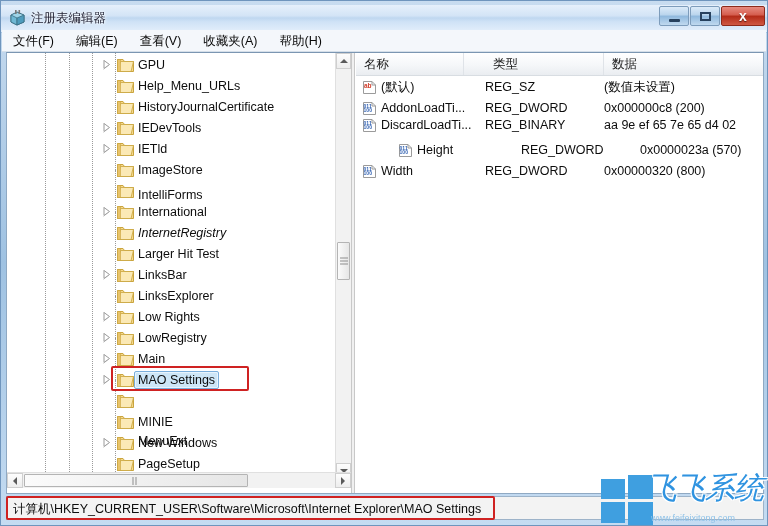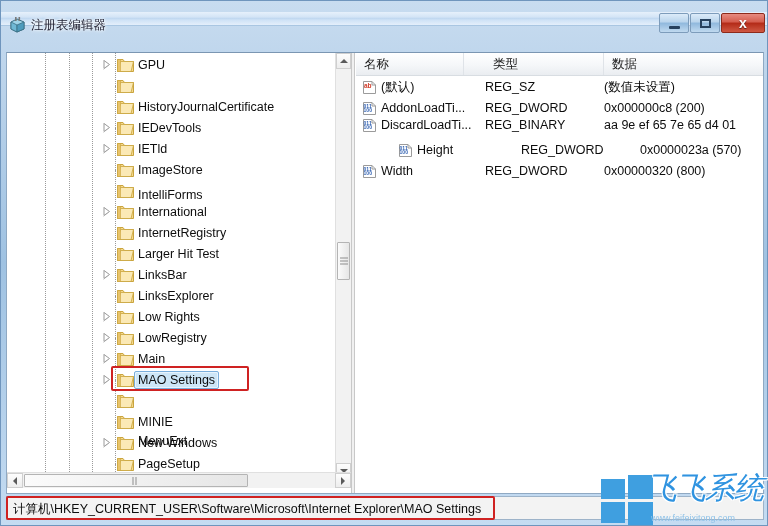--- a/index.html
+++ b/index.html
@@ -12,21 +12,21 @@
 
   
   #window {
     position: absolute; left: 0; top: 0; width: 768px; height: 526px;
     background: linear-gradient(to bottom, #c8dcf0 0%, #b9d2ea 18%, #9fc2e2 50%, #c5dcf2 100%);
     border: 1px solid #6f95bd;
   }
 
   
   #titlebar {
-    position: absolute; left: 0; top: 11px; width: 766px; height: 14px;
+    position: absolute; left: 0; top: 4px; width: 766px; height: 28px;
     background: linear-gradient(to bottom,
        #e6f0fb 0%, #d3e4f6 40%, #bfd7f0 48%, #cfe2f6 62%, #e4effb 100%);
     border-bottom: 1px solid #a9c6e2;
   }
   #title-icon {
     position: absolute; left: 8px; top: 5px; width: 17px; height: 17px;
   }
   #title-text {
     position: absolute; left: 30px; top: 5px;
     font-size: 12.5px; color: #1c1c2e;
@@ -306,20 +306,27 @@
       <span class="glyph-min"></span>
     </div>
     <div class="winbtn" id="btn-max">
       <span class="glyph-max"></span>
     </div>
     <div class="winbtn" id="btn-close">
       <span class="glyph-close">x</span>
     </div>
   </div>
 
+  <div id="menubar">
+    <div class="menuitem">文件(F)</div>
+    <div class="menuitem">编辑(E)</div>
+    <div class="menuitem">查看(V)</div>
+    <div class="menuitem">收藏夹(A)</div>
+    <div class="menuitem">帮助(H)</div>
+  </div>
 
   <div id="client">
 
     <div id="tree-pane">
 
       <div id="tree-scroll-area">
         <div class="tree-indent-guides">
           <div class="guide" style="left:38px"></div>
           <div class="guide" style="left:62px"></div>
           <div class="guide" style="left:85px"></div>
@@ -340,20 +347,21 @@
 </svg></span>
               <span class="tree-label" style="left: 131px; top: 2px;">GPU</span>
             </div>
             <div class="tree-row" style="top: 23px;">
               <span class="tree-hline" style="left: 108px; top: 10px; width: 1px;"></span>
               <span class="folder" style="left: 110px; top: 2px;"><svg width="17" height="15" viewBox="0 0 17 15">
   <path d="M0.5 2.5 L6 2.5 L7.5 4.5 L16.5 4.5 L16.5 14.5 L0.5 14.5 Z" fill="#f6d98c" stroke="#c9a43e" stroke-width="1"></path>
   <path d="M3.5 4.5 L16.5 4.5 L14 14.5 L0.5 14.5 Z" fill="#fbe9b5" stroke="#c9a43e" stroke-width="0.8"></path>
   <path d="M0.5 2.5 L3.5 2.5 L3.5 14.5 L0.5 14.5 Z" fill="#e8c369" stroke="#c9a43e" stroke-width="0.6"></path>
 </svg></span>
+              <span class="tree-label" style="left: 131px; top: 2px;">Help_Menu_URLs</span>
             </div>
             <div class="tree-row" style="top: 44px;">
               <span class="tree-hline" style="left: 108px; top: 10px; width: 1px;"></span>
               <span class="folder" style="left: 110px; top: 2px;"><svg width="17" height="15" viewBox="0 0 17 15">
   <path d="M0.5 2.5 L6 2.5 L7.5 4.5 L16.5 4.5 L16.5 14.5 L0.5 14.5 Z" fill="#f6d98c" stroke="#c9a43e" stroke-width="1"></path>
   <path d="M3.5 4.5 L16.5 4.5 L14 14.5 L0.5 14.5 Z" fill="#fbe9b5" stroke="#c9a43e" stroke-width="0.8"></path>
   <path d="M0.5 2.5 L3.5 2.5 L3.5 14.5 L0.5 14.5 Z" fill="#e8c369" stroke="#c9a43e" stroke-width="0.6"></path>
 </svg></span>
               <span class="tree-label" style="left: 131px; top: 2px;">HistoryJournalCertificate</span>
             </div>
@@ -417,21 +425,21 @@
 </svg></span>
               <span class="tree-label" style="left: 131px; top: 2px;">International</span>
             </div>
             <div class="tree-row" style="top: 170px;">
               <span class="tree-hline" style="left: 108px; top: 10px; width: 1px;"></span>
               <span class="folder" style="left: 110px; top: 2px;"><svg width="17" height="15" viewBox="0 0 17 15">
   <path d="M0.5 2.5 L6 2.5 L7.5 4.5 L16.5 4.5 L16.5 14.5 L0.5 14.5 Z" fill="#f6d98c" stroke="#c9a43e" stroke-width="1"></path>
   <path d="M3.5 4.5 L16.5 4.5 L14 14.5 L0.5 14.5 Z" fill="#fbe9b5" stroke="#c9a43e" stroke-width="0.8"></path>
   <path d="M0.5 2.5 L3.5 2.5 L3.5 14.5 L0.5 14.5 Z" fill="#e8c369" stroke="#c9a43e" stroke-width="0.6"></path>
 </svg></span>
-              <span class="tree-label" style="left: 131px; top: 2px;">InternetRegistry</span>
+              <span class="tree-label" style="left: 131px; top: 2px; font-style: italic;">InternetRegistry</span>
             </div>
             <div class="tree-row" style="top: 191px;">
               <span class="tree-hline" style="left: 108px; top: 10px; width: 1px;"></span>
               <span class="folder" style="left: 110px; top: 2px;"><svg width="17" height="15" viewBox="0 0 17 15">
   <path d="M0.5 2.5 L6 2.5 L7.5 4.5 L16.5 4.5 L16.5 14.5 L0.5 14.5 Z" fill="#f6d98c" stroke="#c9a43e" stroke-width="1"></path>
   <path d="M3.5 4.5 L16.5 4.5 L14 14.5 L0.5 14.5 Z" fill="#fbe9b5" stroke="#c9a43e" stroke-width="0.8"></path>
   <path d="M0.5 2.5 L3.5 2.5 L3.5 14.5 L0.5 14.5 Z" fill="#e8c369" stroke="#c9a43e" stroke-width="0.6"></path>
 </svg></span>
               <span class="tree-label" style="left: 131px; top: 2px;">Larger Hit Test</span>
             </div>
@@ -627,21 +635,21 @@
           </div>
           <div class="list-row" style="top: 62px;">
             <span class="val-icon"><svg width="15" height="15" viewBox="0 0 15 15">
   <path d="M1.5 1.5 H10 L13.5 5 V13.5 H1.5 Z" fill="#ffffff" stroke="#9b9b9b" stroke-width="1"></path>
   <path d="M10 1.5 V5 H13.5" fill="none" stroke="#9b9b9b" stroke-width="1"></path>
   <text x="1.6" y="6.6" font-family="Liberation Sans, sans-serif" font-size="5" font-weight="bold" fill="#2f5fb0">011</text>
   <text x="1.6" y="11.4" font-family="Liberation Sans, sans-serif" font-size="5" font-weight="bold" fill="#2f5fb0">100</text>
 </svg></span>
             <span class="val-name">DiscardLoadTi...</span>
             <span class="val-type">REG_BINARY</span>
-            <span class="val-data">aa 9e ef 65 7e 65 d4 01</span>
+            <span class="val-data">aa 9e ef 65 7e 65 d4 02</span>
           </div>
           <div class="list-row" style="top: 87px; margin-left: 36px;">
             <span class="val-icon"><svg width="15" height="15" viewBox="0 0 15 15">
   <path d="M1.5 1.5 H10 L13.5 5 V13.5 H1.5 Z" fill="#ffffff" stroke="#9b9b9b" stroke-width="1"></path>
   <path d="M10 1.5 V5 H13.5" fill="none" stroke="#9b9b9b" stroke-width="1"></path>
   <text x="1.6" y="6.6" font-family="Liberation Sans, sans-serif" font-size="5" font-weight="bold" fill="#2f5fb0">011</text>
   <text x="1.6" y="11.4" font-family="Liberation Sans, sans-serif" font-size="5" font-weight="bold" fill="#2f5fb0">100</text>
 </svg></span>
             <span class="val-name">Height</span>
             <span class="val-type">REG_DWORD</span>

